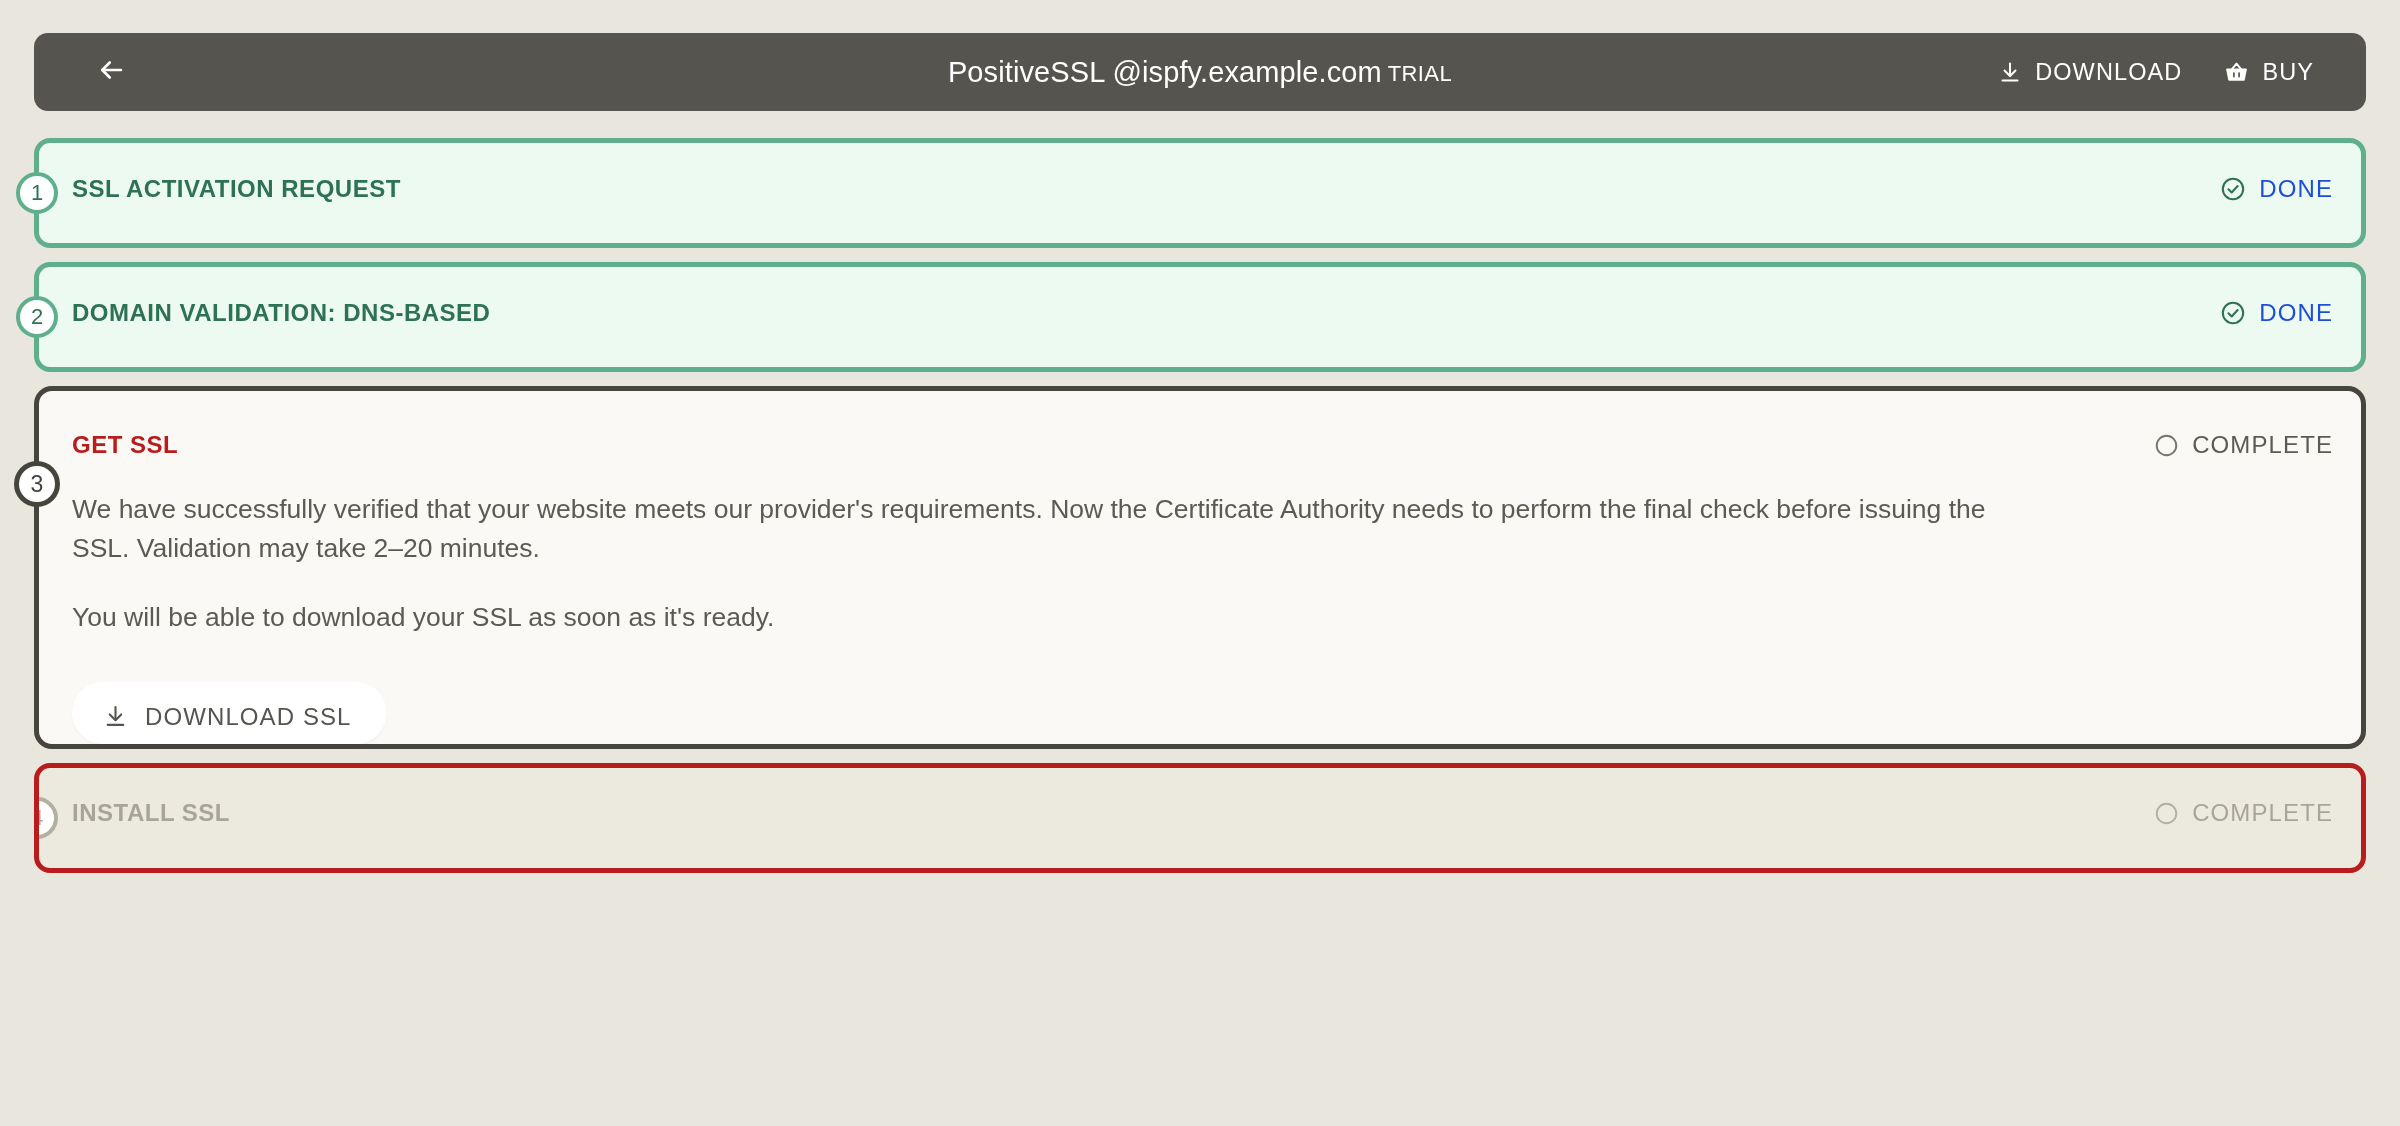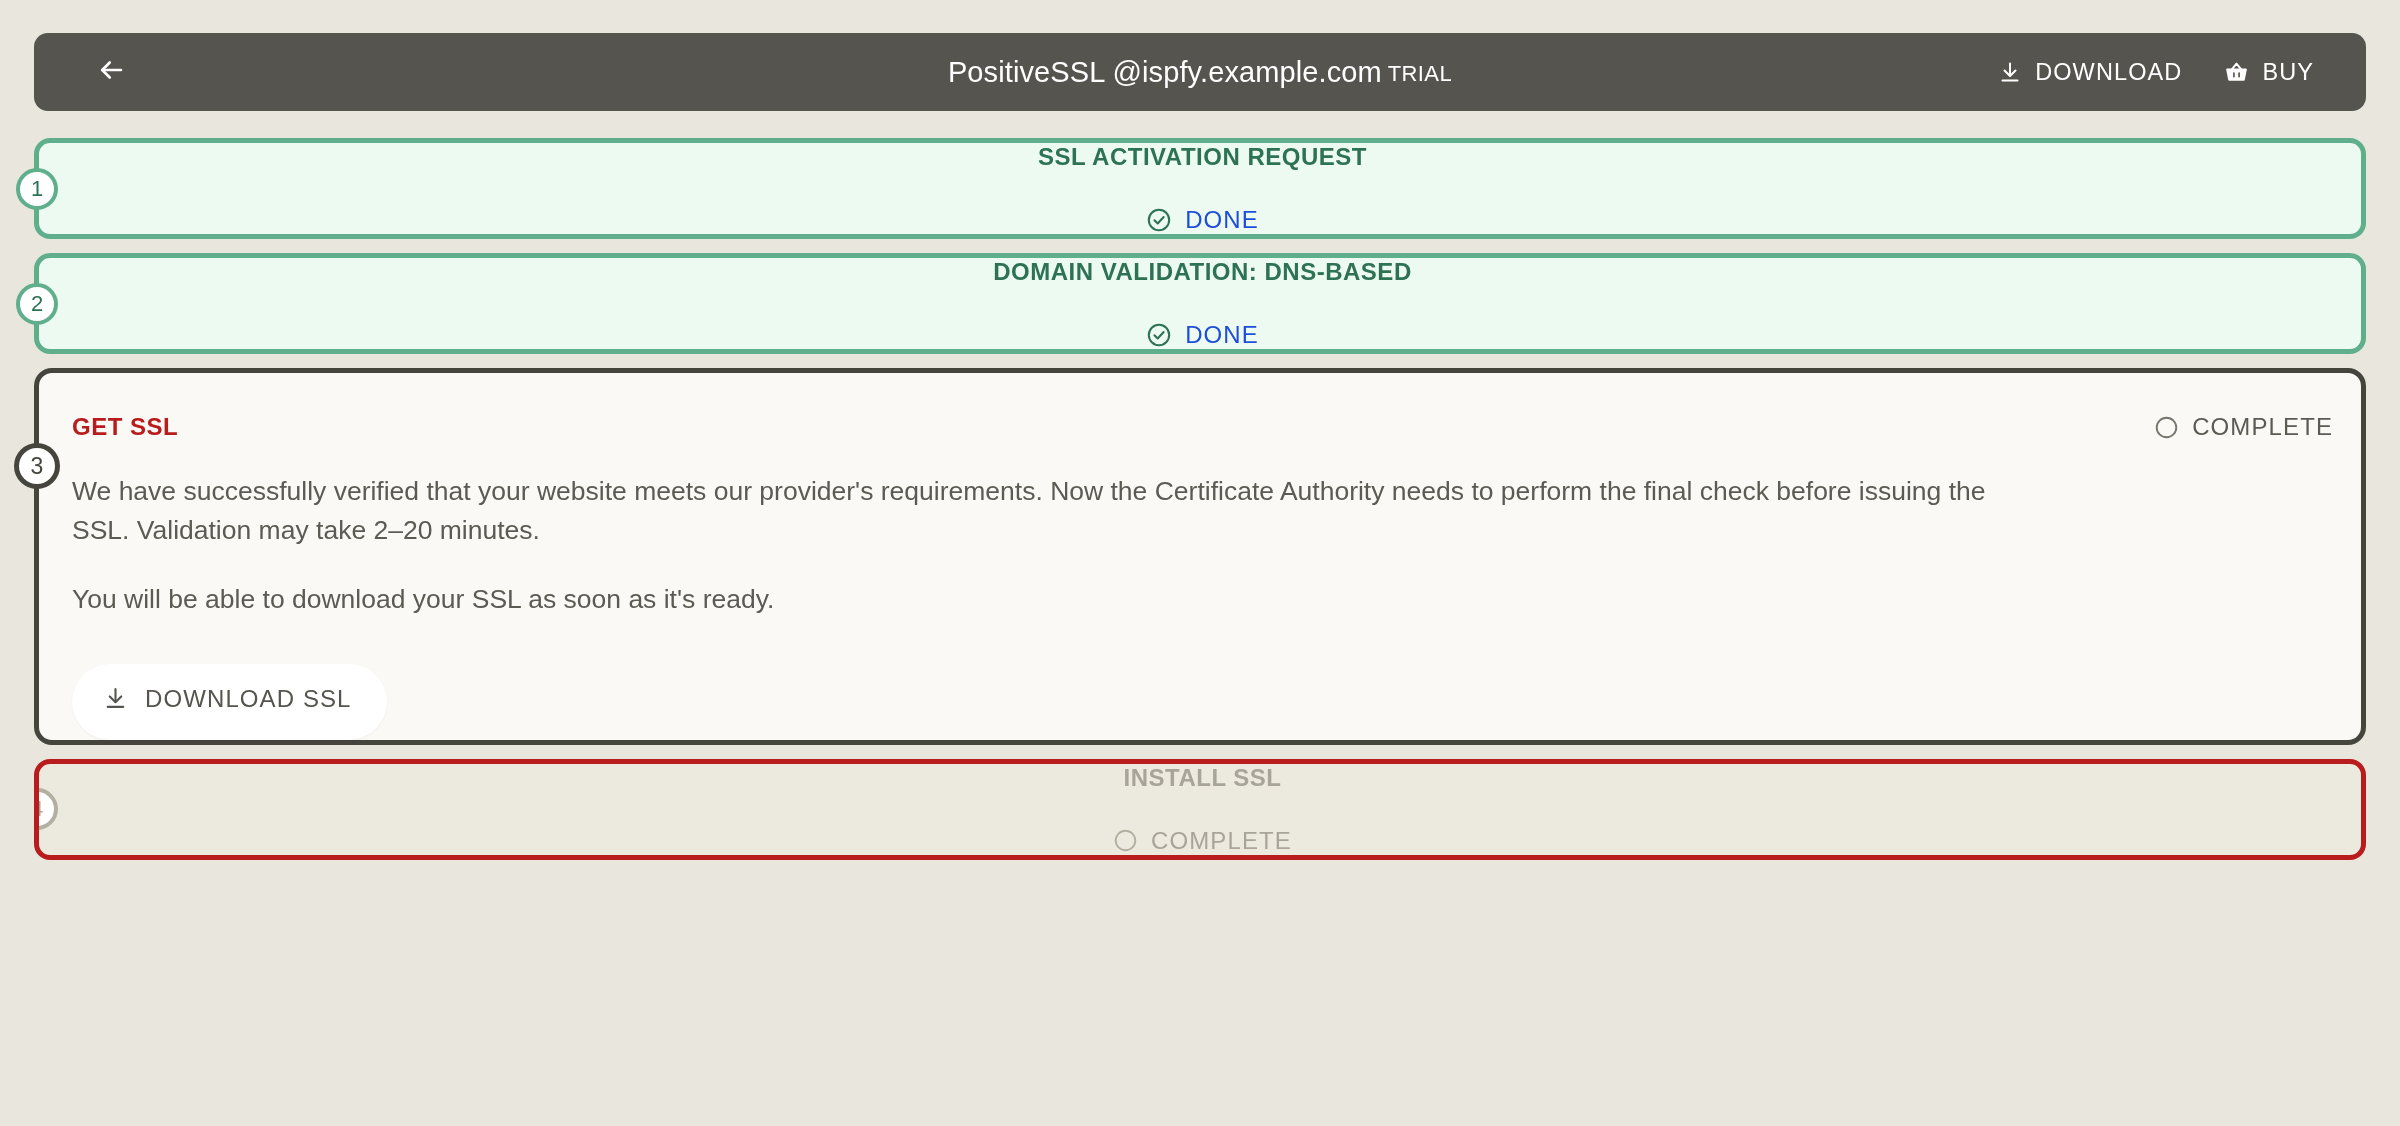--- a/index.html
+++ b/index.html
@@ -148,22 +148,21 @@
   .card.pending .badge {
     border: 4px solid #b3b0a2;
     color: #a8a598;
   }
 
   .row-head {
     display: flex;
     align-items: center;
     justify-content: space-between;
     height: 91px;
-    padding: 0 28px 0 33px;
-    flex-direction: column;
+    padding: 0 28px 9px 33px;
   }
   .step-title {
     font-size: 24px;
     font-weight: bold;
     letter-spacing: .5px;
   }
   .card.done .step-title { color: #2e7254; }
   .card.pending .step-title { color: #a8a598; }
 
   .status {
@@ -201,21 +200,21 @@
   .body-text.second { margin-top: 30px; }
 
   .dl-btn {
     margin: 44px 0 0 33px;
     display: inline-flex;
     align-items: center;
     gap: 17px;
     background: #ffffff;
     border: none;
     border-radius: 40px;
-    padding: 21px 35px 27px 31px;
+    padding: 21px 35px 13px 31px;
     font-size: 24px;
     letter-spacing: 1.1px;
     color: #55544e;
     cursor: pointer;
     font-family: inherit;
     box-shadow: 0 1px 2px rgba(0,0,0,.05);
   }
   .dl-btn svg { display: block; }
 
   .card.pending { overflow: hidden; }

